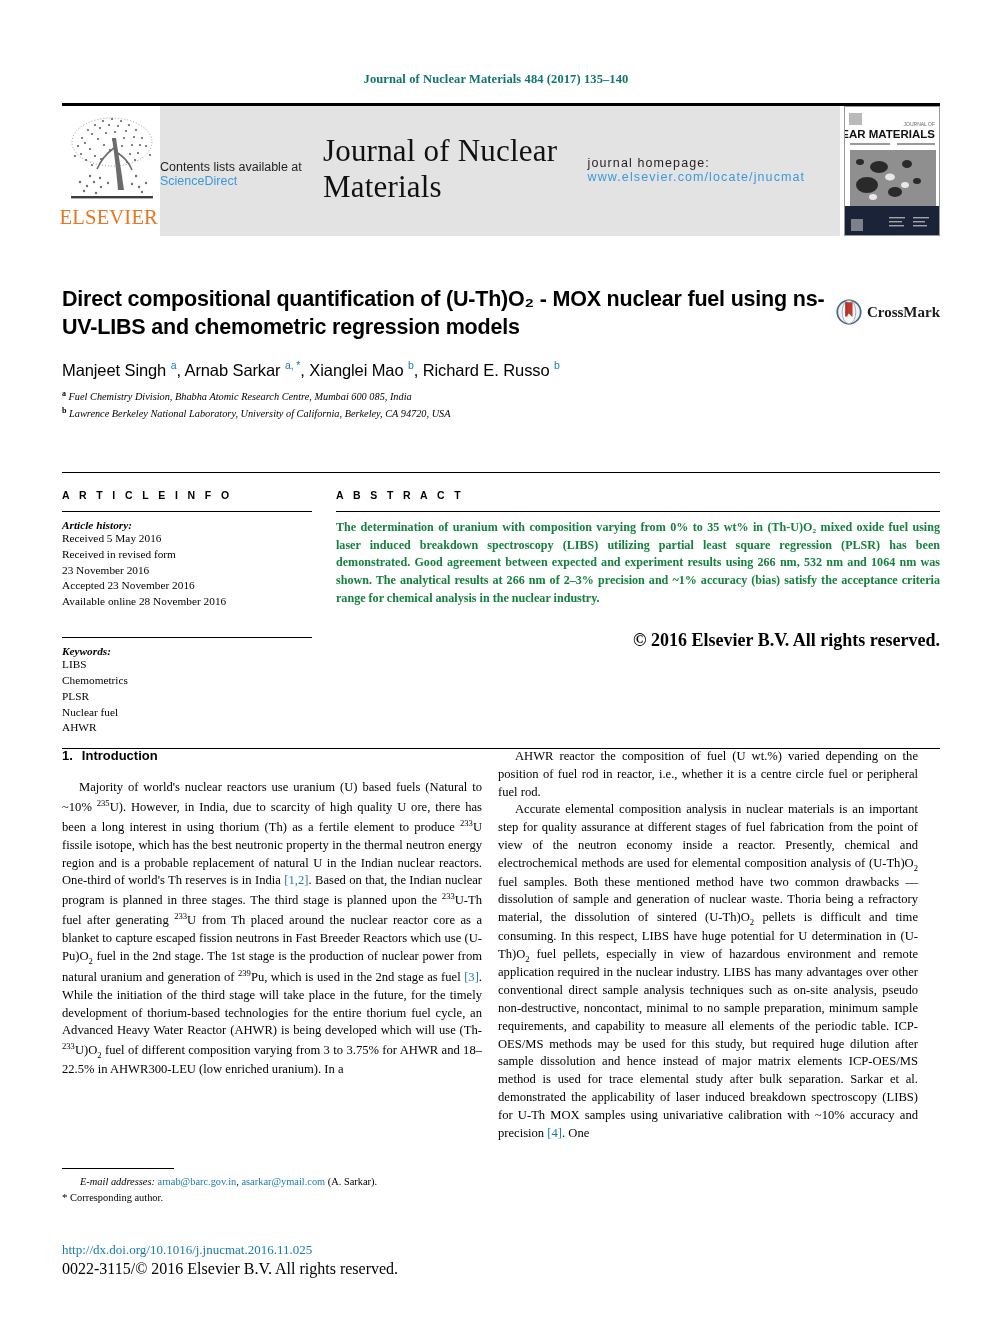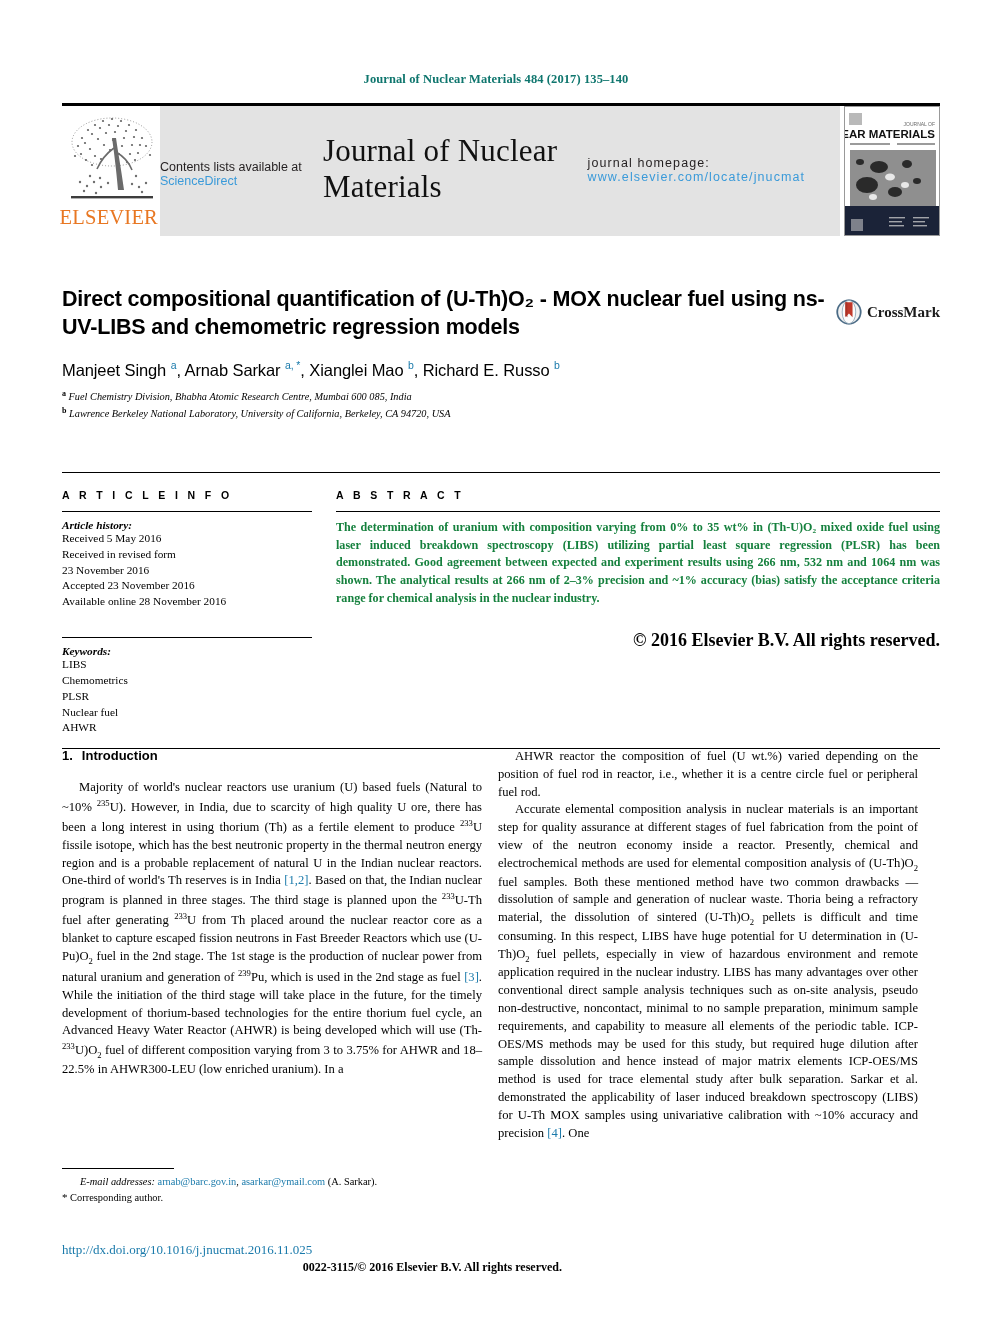--- a/index.html
+++ b/index.html
@@ -227,24 +227,23 @@
     position: absolute;
     top: 1242px; left: 62px; width: 500px;
   }
   .doi-link {
     font-family: "Liberation Serif", serif;
     font-size: 13px;
     color: #1a7aab;
   }
   .issn-line {
     font-family: "Liberation Serif", serif;
-    font-size: 12px;
-    font-weight: bold;
+    font-size: 16px;
+    font-weight: normal;
     margin-top: 2px;
-    text-align: right;
   }
 </style>
 </head>
 <body>
 
 <div class="page">
 
   <div class="running-head">Journal of Nuclear Materials 484 (2017) 135–140</div>
 
   <div class="masthead">

